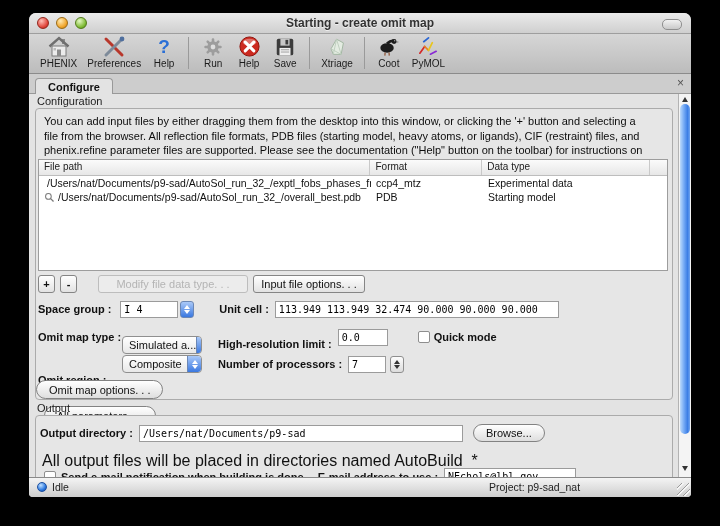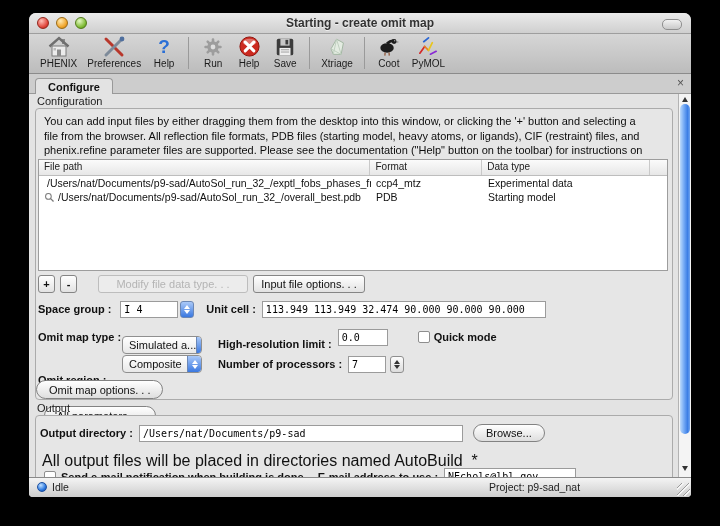--- a/index.html
+++ b/index.html
@@ -264,21 +264,21 @@
         <div class="sqbtn" style="width:112px;">Input file options. . .</div>
       </div>
 
       <div class="arow" style="left:2px;top:191px;height:18px;">
         <span class="blabel">Space group :</span>
         <div class="tfield" style="margin-left:9px;width:58px;">I 4</div>
         <div class="stepper" style="margin-left:2px;">
           <span class="tri-up"></span>
           <span class="tri-down"></span>
         </div>
-        <span class="blabel" style="margin-left:12px;text-align:center;">Unit cell :</span>
+        <span class="blabel" style="margin-left:25px;text-align:center;">Unit cell :</span>
         <div class="tfield" style="margin-left:6px;width:284px;">113.949 113.949 32.474 90.000 90.000 90.000</div>
       </div>
 
       <div class="arow" style="left:2px;top:219px;height:18px;">
         <span class="blabel" style="width:84px;">Omit map type :</span>
         <div class="choice" style="width:80px;margin-top:16px;">
           <span>Simulated a...</span>
           <div class="stepper">
             <span class="tri-up"></span>
               <span class="tri-down"></span>

